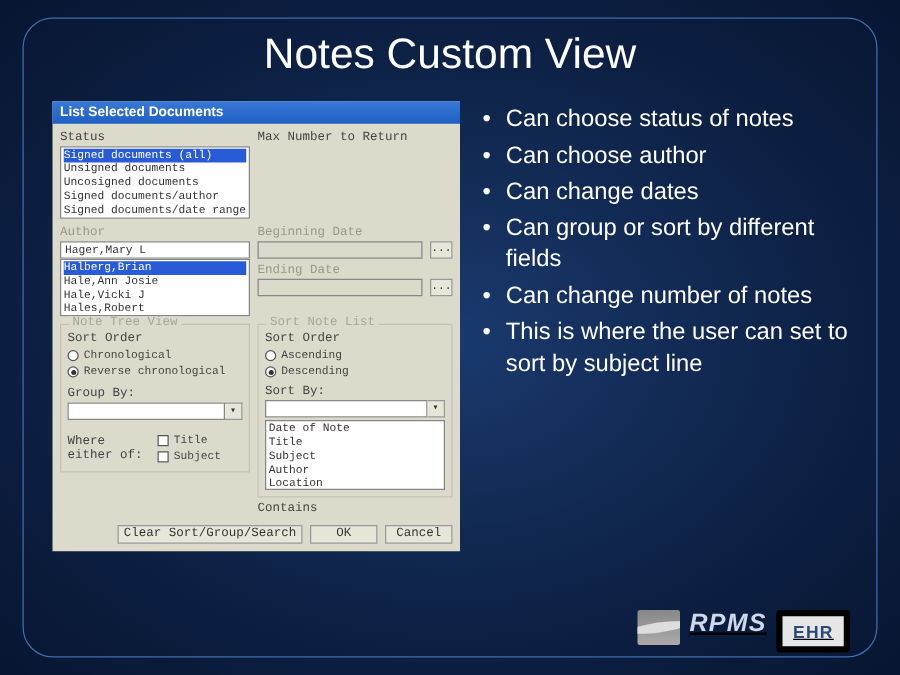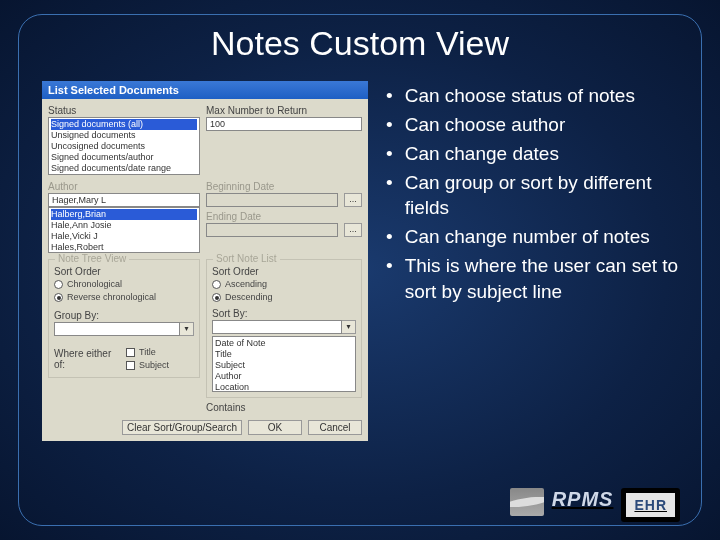--- a/index.html
+++ b/index.html
@@ -41,20 +41,21 @@
   }
   .titlebar {
     background: linear-gradient(#3a78d6, #1e5fc4);
     color: #fff;
     font-weight: bold;
     font-size: 11px;
     padding: 3px 6px;
   }
   .dlg-body {
     padding: 4px 6px 6px 6px;
+    font-family: Liberation Mono, monospace;
   }
   .row { display: flex; gap: 6px; }
   .col { display: flex; flex-direction: column; }
   .lbl { font-size: 10px; color: #444; margin: 2px 0 1px 0; }
   .lbl.faded { color: #9a988c; }
   .listbox {
     background: #fff;
     border: 1px solid #888;
     font-size: 9px;
     line-height: 11px;
@@ -193,21 +194,20 @@
           <div class="listbox" style="height:58px;">
             <div class="sel">Signed documents (all)</div>
             <div>Unsigned documents</div>
             <div>Uncosigned documents</div>
             <div>Signed documents/author</div>
             <div>Signed documents/date range</div>
           </div>
         </div>
         <div class="col" style="flex:1;">
           <div class="lbl">Max Number to Return</div>
-          <div class="input">100</div>
         </div>
       </div>
 
       <div class="row" style="margin-top:4px;">
         <div class="col" style="width:152px;">
           <div class="lbl faded">Author</div>
           <div class="input">Hager,Mary L</div>
           <div class="listbox" style="height:46px;margin-top:0;">
             <div class="sel">Halberg,Brian</div>
             <div>Hale,Ann Josie</div>

